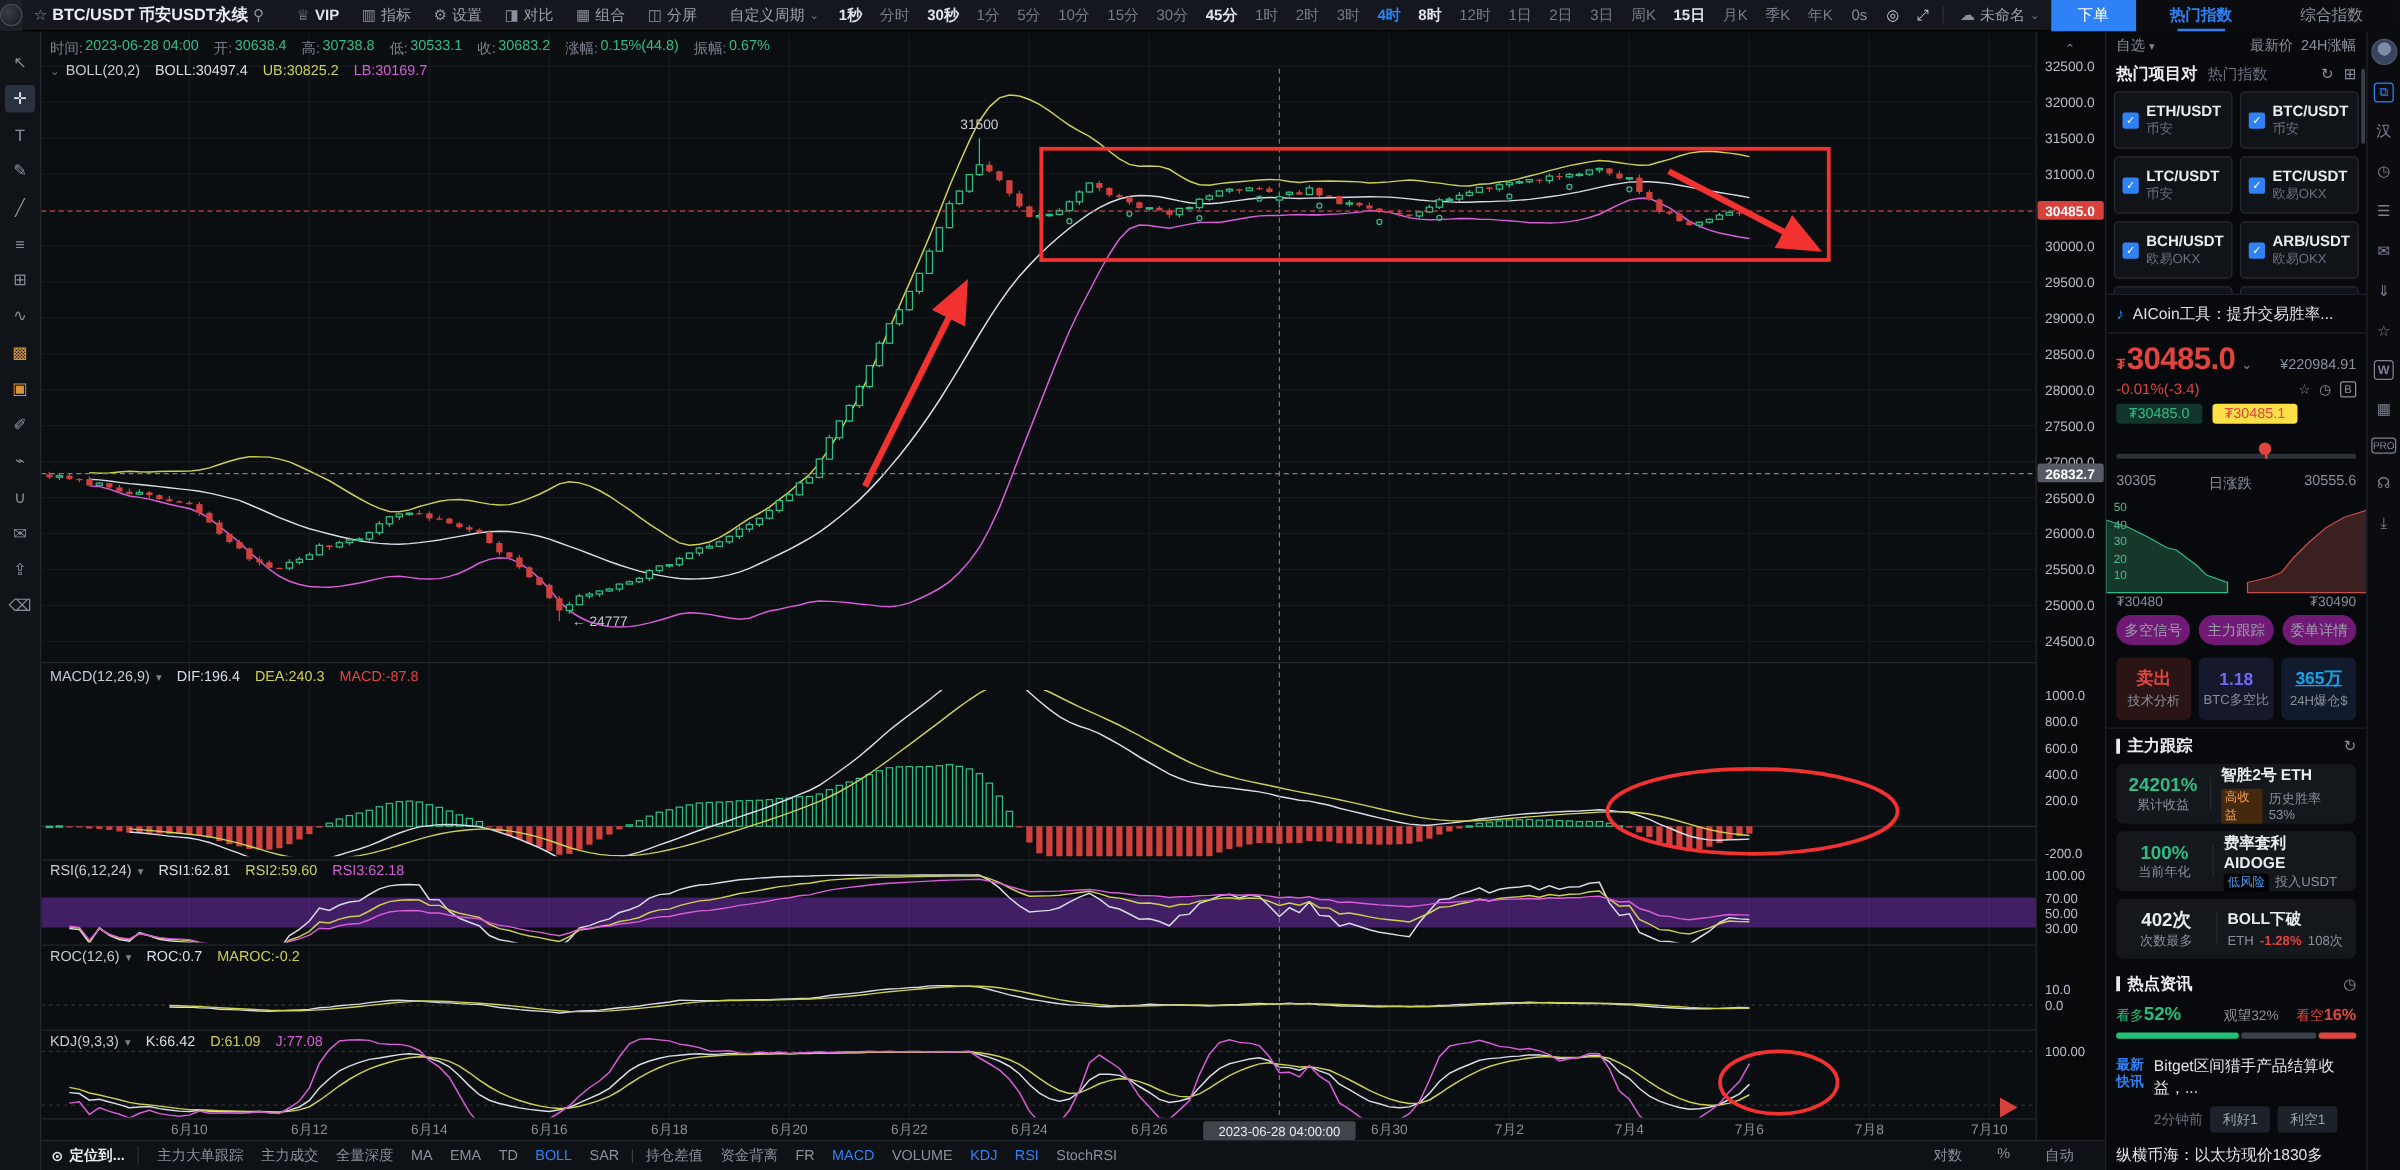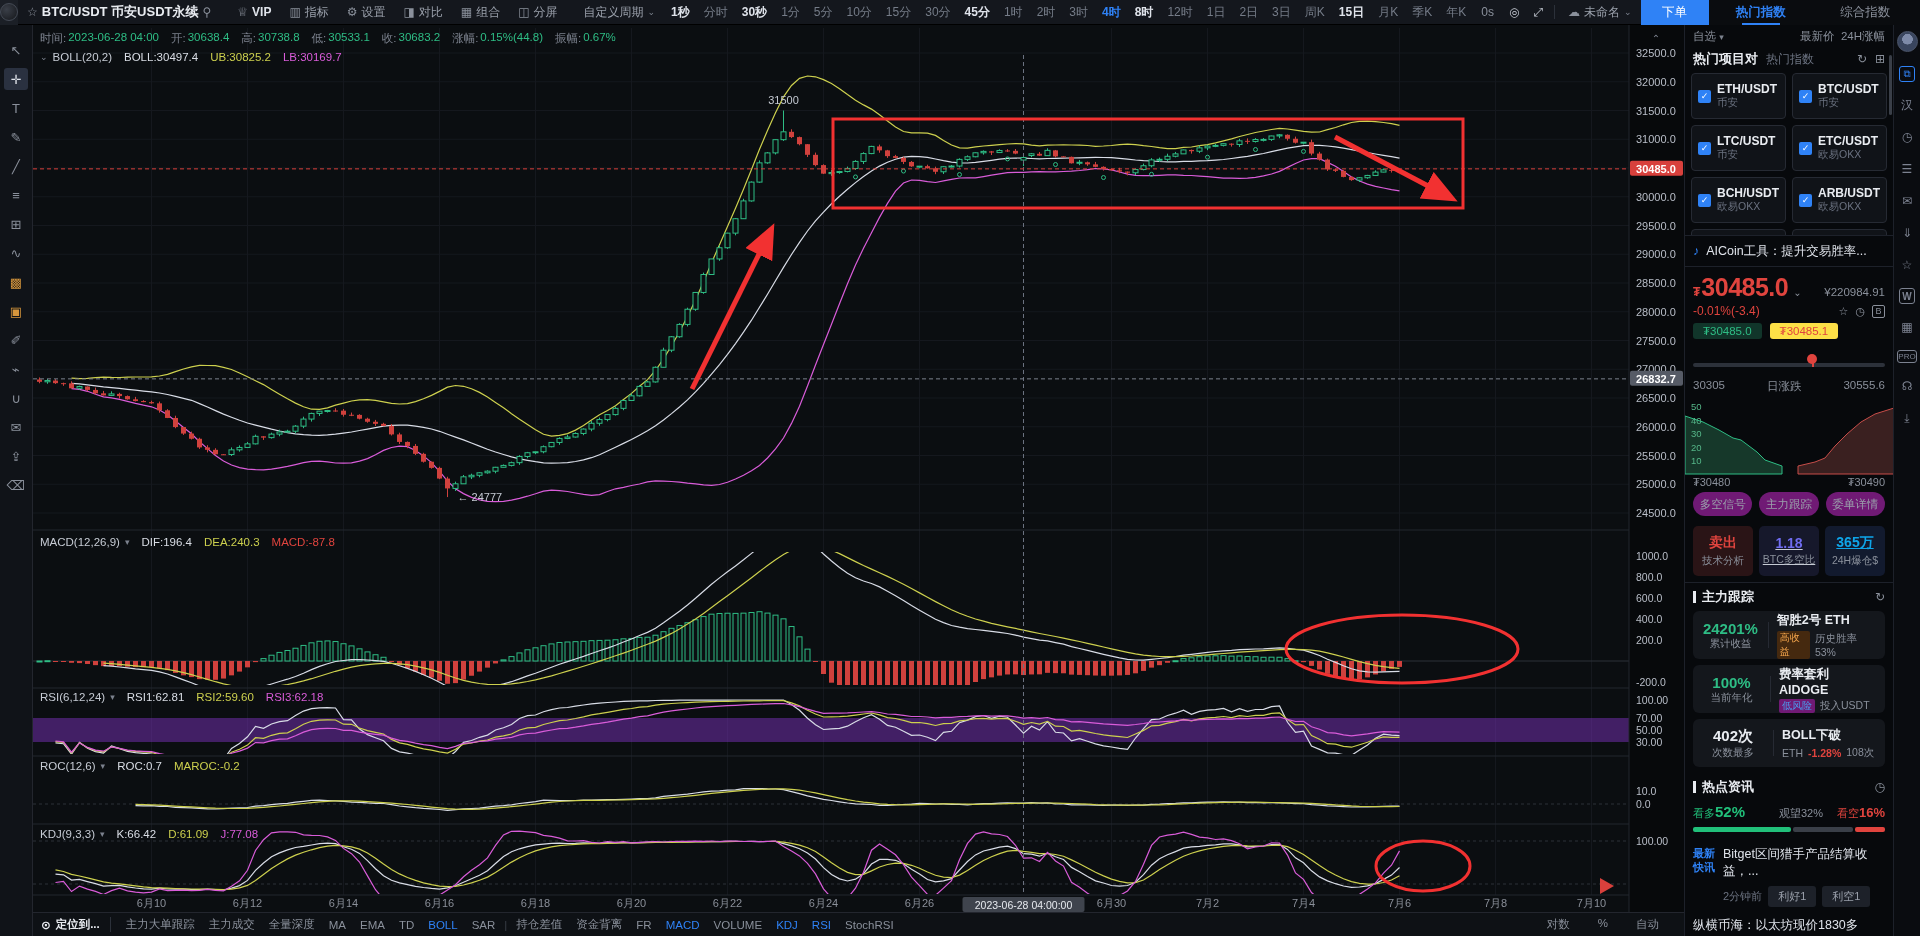--- a/index.html
+++ b/index.html
@@ -88,38 +88,38 @@
   .depth-wrap{position:relative;height:92px;margin-top:2px;}
   .depth-ticks{position:absolute;left:6px;top:4px;color:#55b789;font-size:9.5px;line-height:13.5px;z-index:2;}
   .depth-x{position:absolute;bottom:0;left:8px;right:8px;display:flex;justify-content:space-between;color:#8a909b;font-size:11px;}
   .qbtn-row{display:flex;gap:7px;padding:4px 8px;}
   .qbtn{flex:1;height:24px;border-radius:12px;background:#701a75;color:#9aa0ab;display:flex;align-items:center;justify-content:center;font-size:11.5px;cursor:pointer;font-family:Liberation Serif, serif;}
   .stats-row{display:flex;gap:6px;padding:6px 8px;border-bottom:1px solid #1d212a;}
   .stat-card{flex:1;height:50px;border-radius:5px;display:flex;flex-direction:column;align-items:center;justify-content:center;gap:2px;cursor:pointer;}
   .stat-card .v{font-size:14px;font-weight:bold;}
   .stat-card .l{font-size:10.5px;color:#8a909b;}
   .stat-card.sell{background:#2a1416;} .stat-card.sell .v{color:#e0443e;}
-  .stat-card.ratio{background:#16182b;text-decoration:underline;} .stat-card.ratio .v{color:#6f6cf0;}
+  .stat-card.ratio{background:#16182b;} .stat-card.ratio .v{color:#6f6cf0;}
   .stat-card.liq{background:#121a2e;} .stat-card.liq .v{color:#0ea5e9;text-decoration:underline;}
   .sec-head{display:flex;align-items:center;height:28px;padding:0 8px;}
   .sec-head .bar{width:3px;height:12px;background:#e9ecf1;margin-right:6px;}
   .sec-head .t{color:#e9ecf1;font-weight:bold;font-size:13px;}
   .sec-head .ric{margin-left:auto;color:#8a909b;}
   .mk-card{margin:0 8px 6px 8px;background:#14171c;border-radius:6px;height:48px;display:flex;align-items:center;padding:0 8px;gap:8px;cursor:pointer;}
   .mk-left{width:64px;text-align:center;}
   .mk-big{font-size:15px;font-weight:bold;}
   .mk-big.green{color:#2ebd85;} .mk-big.white{color:#e9ecf1;}
   .mk-small{font-size:10.5px;color:#8a909b;}
   .mk-div{width:1px;height:26px;background:#262a33;}
   .mk-name{color:#e9ecf1;font-weight:bold;font-size:12.5px;}
   .mk-desc-row{display:flex;align-items:center;gap:5px;margin-top:2px;font-size:10.5px;color:#8a909b;}
   .mk-badge{padding:0 3px;border-radius:2px;font-size:10px;}
   .mk-badge:empty{display:none;}
   .mk-badge.orange{background:#45290f;color:#f0a24a;}
-  .mk-badge.blue{background:#701a75;color:#4a9df0;}
+  .mk-badge.blue{background:#000000;color:#4a9df0;}
   .mk-red{color:#e0443e;font-weight:bold;}
   .mk-red:empty{display:none;}
   .senti{padding:2px 8px 6px 8px;}
   .senti-labels{display:flex;align-items:baseline;font-size:11px;}
   .senti-bull{color:#21c07a;} .senti-bull b{font-size:15px;}
   .senti-neu{color:#8a909b;margin-left:auto;}
   .senti-bear{color:#e0443e;margin-left:14px;} .senti-bear b{font-size:13px;}
   .senti-bar{display:flex;gap:2px;height:5px;margin-top:6px;}
   .senti-bar .sg{border-radius:2px;}
   .news-item{display:flex;padding:8px;gap:8px;}

